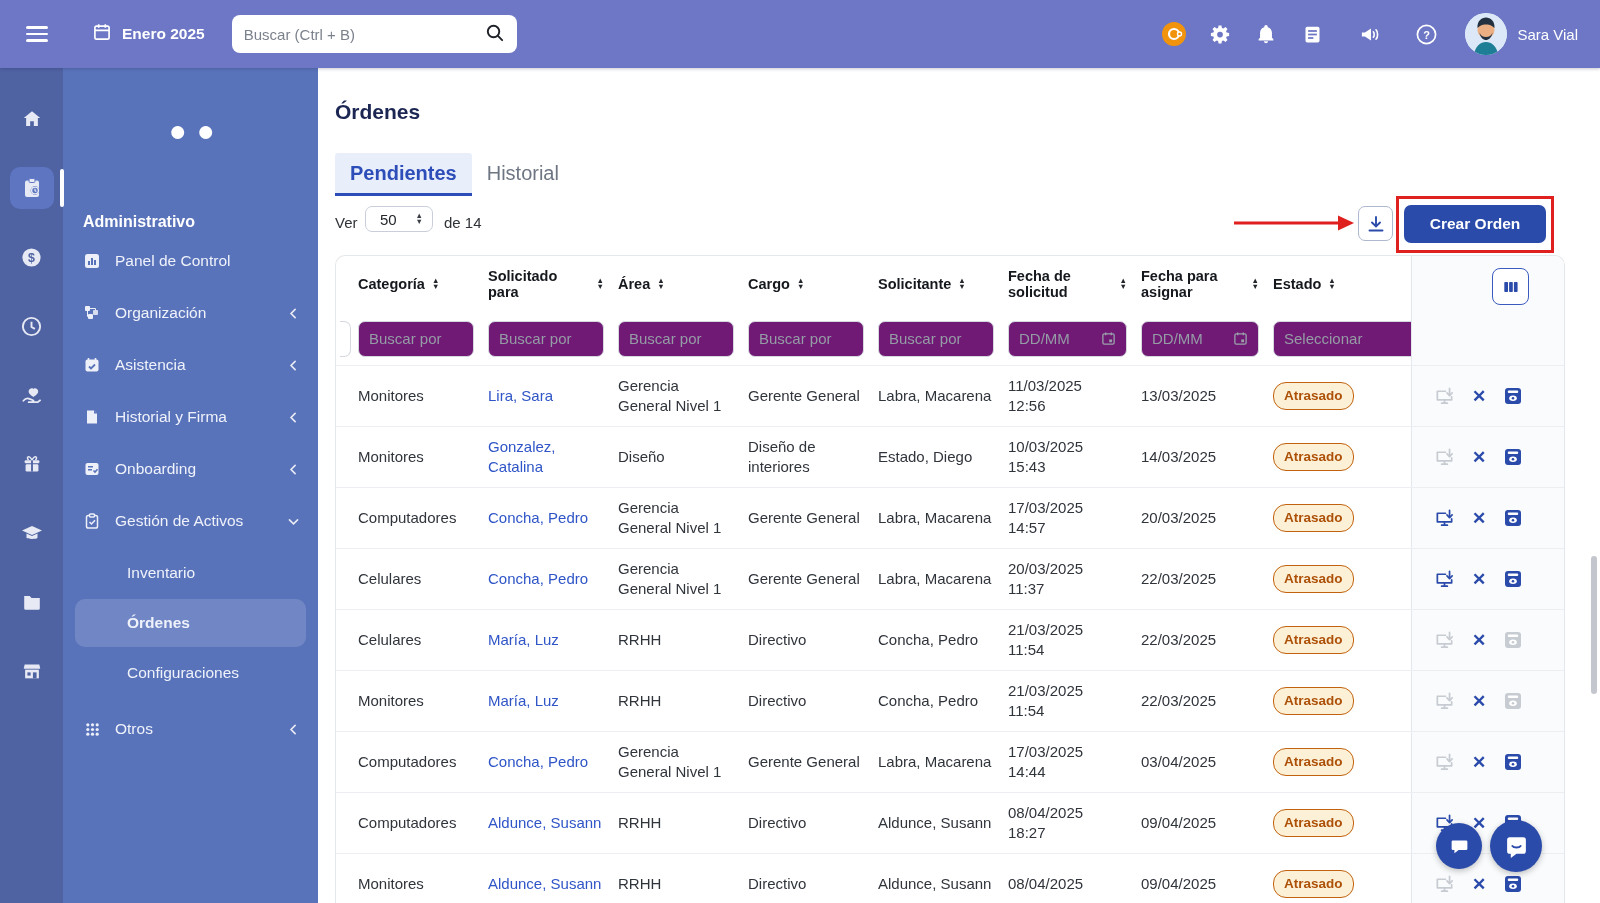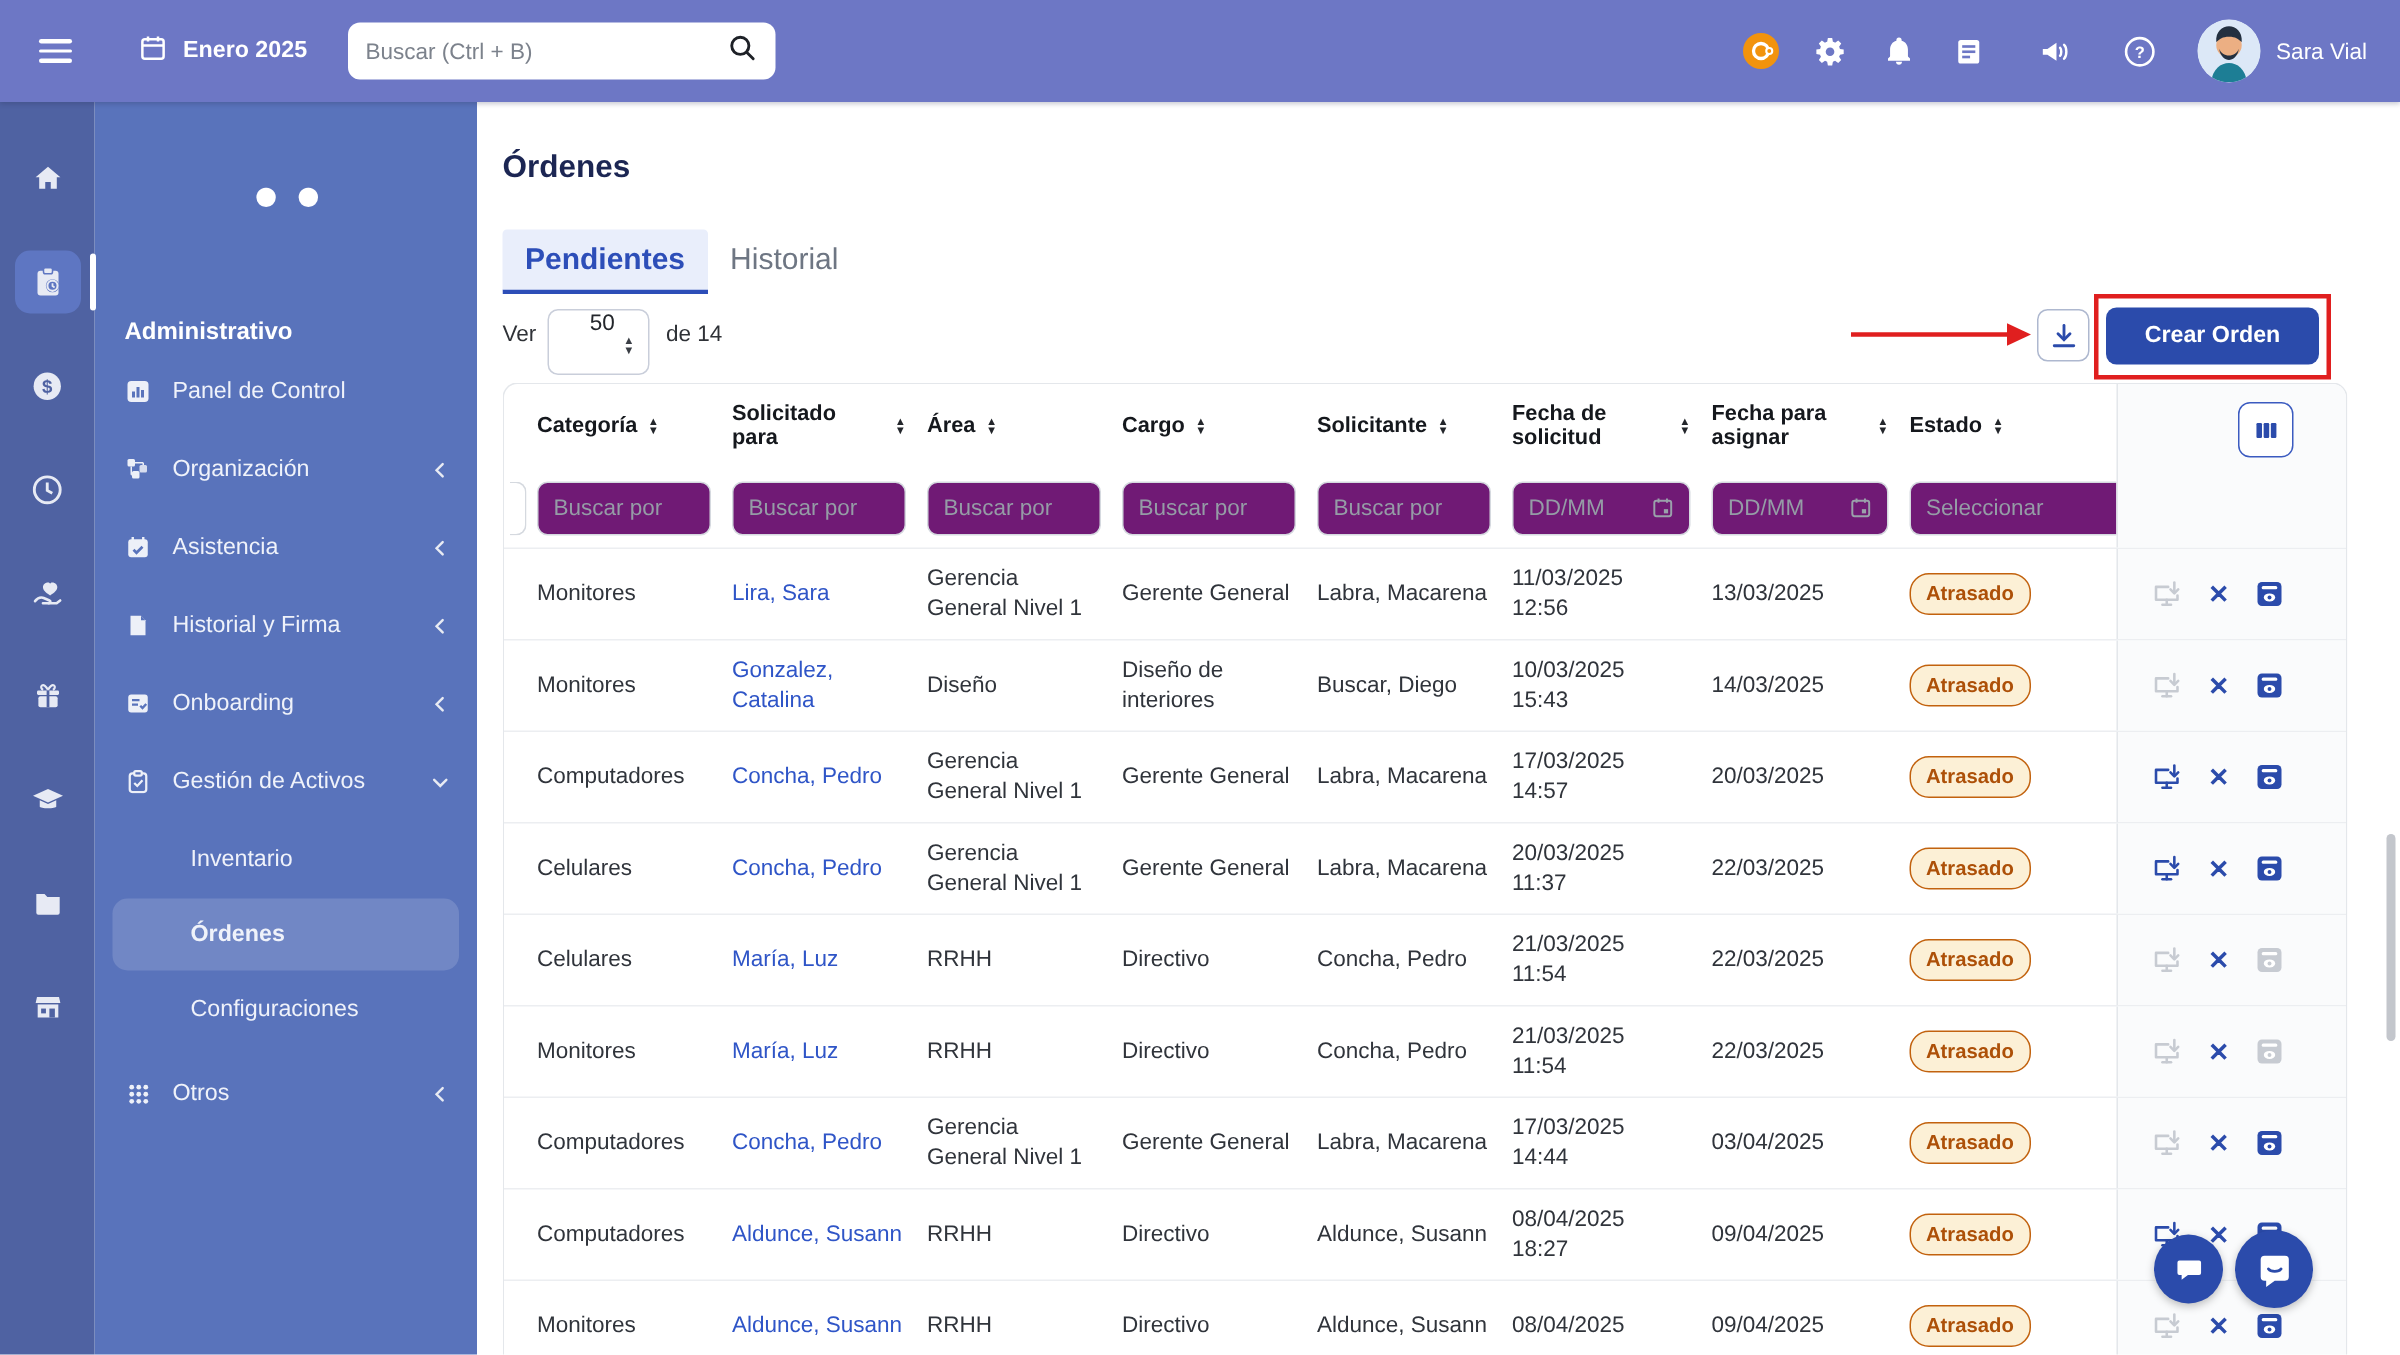--- a/index.html
+++ b/index.html
@@ -42,22 +42,22 @@
   .smitem{ height:52px; display:flex; align-items:center; padding-left:64px; font-size:15.5px; cursor:pointer;}
   .smitem.active{ background:rgba(255,255,255,.15); border-radius:10px; margin:0 12px; padding-left:52px; height:48px; font-weight:700;}
   
   .content{ position:absolute; left:318px; top:68px; right:0; bottom:0; background:#fff; overflow:hidden;}
   .page-title{ position:absolute; left:17px; top:32px; font-size:21px; font-weight:700; color:#1C2653;}
   .tabs{ position:absolute; left:17px; top:85px; display:flex;}
   .tab{ padding:9px 15px 8px; font-size:20px; color:#6E7683; cursor:pointer;}
   .tab.active{ color:#2D4EB8; font-weight:600; background:#E9EEFB; border-bottom:3px solid #2D4EB8; border-radius:3px 3px 0 0;}
   .controls{ position:absolute; left:0; top:137px; width:100%; height:40px;}
   .ctl-ver{ position:absolute; left:17px; top:9px; font-size:15px; color:#2F3237;}
-  .ver-select{ position:absolute; left:47px; top:1px; width:68px; height:44px; border:1px solid #C9CEDA; border-radius:7px;
-    display:flex; align-items:center; padding:0 9px 0 14px; font-size:15px; color:#23262B; cursor:pointer;flex-direction:column;}
+  .ver-select{ position:absolute; left:47px; top:1px; width:68px; height:26px; border:1px solid #C9CEDA; border-radius:7px;
+    display:flex; align-items:center; padding:0 9px 0 14px; font-size:15px; color:#23262B; cursor:pointer;}
   .updown{ margin-left:auto; display:flex; flex-direction:column; font-size:7.5px; line-height:6.5px; color:#3A3E45;}
   .ctl-of{ position:absolute; left:126px; top:9px; font-size:15px; color:#2F3237;}
   .dl-btn{ position:absolute; left:1040px; top:1px; width:35px; height:35px; border:1px solid #AEB8CF; border-radius:7px;
     background:#fff; display:flex; align-items:center; justify-content:center; cursor:pointer;}
   .create-btn{ position:absolute; left:1086px; top:0; width:142px; height:38px; background:var(--accent); color:#fff;
     border:none; border-radius:7px; font-size:15.5px; font-weight:700; cursor:pointer; font-family:inherit;}
   .red-arrow{ position:absolute; left:916px; top:10px; z-index:40; pointer-events:none;}
   .red-rect{ position:absolute; left:1078px; top:-9px; width:158px; height:57px; border:3px solid var(--red); z-index:40; pointer-events:none;}
   
   .card{ position:absolute; left:17px; top:187px; width:1230px; height:660px; border:1px solid var(--border);
@@ -563,21 +563,21 @@
     </div>
   </div>
         <div class="trow">
     <div class="td"></div>
     <div class="td">Monitores</div>
     <div class="td">
             <a class="link">Gonzalez, Catalina</a>
           </div>
     <div class="td">Diseño</div>
     <div class="td">Diseño de interiores</div>
-    <div class="td">Buscar, Diego</div>
+    <div class="td">Estado, Diego</div>
     <div class="td">
             <span class="wrap">
               <span class="wrap">10/03/2025</span>
               <span class="wrap">15:43</span>
             </span>
           </div>
     <div class="td">14/03/2025</div>
     <div class="td">
             <span class="badge">Atrasado</span>
           </div>

